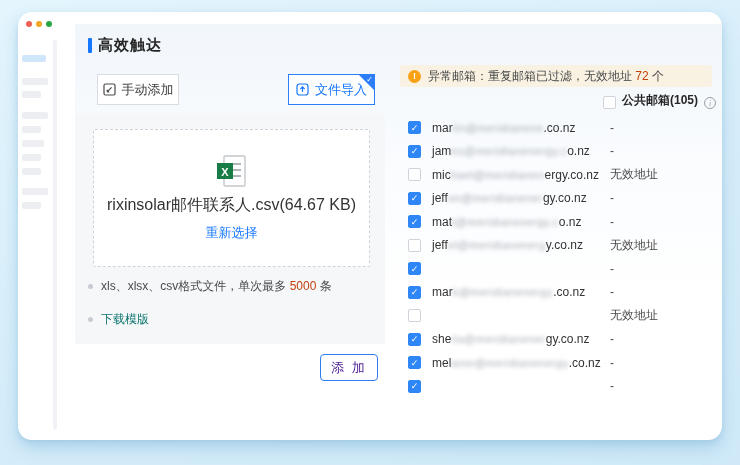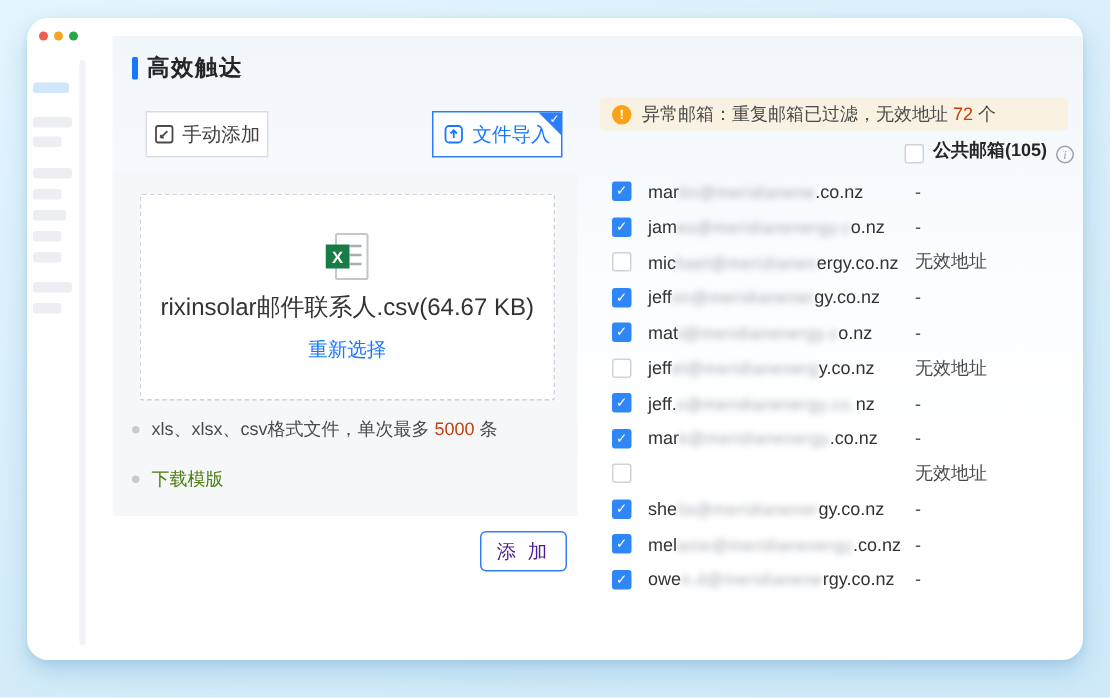--- a/index.html
+++ b/index.html
@@ -77,21 +77,21 @@
   .panel { position:absolute; left:0; top:90px; width:310px; height:230px; background:#f5f7f9; border-radius:2px; }
   .dashed-box {
     position:absolute; left:18px; top:15px; width:277px; height:138px;
     background:#fff; border:1px dashed #cdd3db; border-radius:2px;
     display:flex; flex-direction:column; align-items:center; justify-content:center; gap:8px;
   }
   .fname { font-size:16px; color:#333; }
   .reselect { font-size:13px; color:#1677ff; cursor:pointer; }
   .hint-line { position:absolute; left:13px; display:flex; align-items:center; gap:8px; font-size:12px; color:#4a4a4a;justify-content:space-between; }
   .hint-line .dotb { width:5px; height:5px; border-radius:50%; background:#c8ccd2; flex:0 0 auto; }
-  .link { color:#4d7c0f; cursor:pointer; }
+  .link { color:#0f766e; cursor:pointer; }
 
   .add-btn {
     position:absolute; left:245px; top:330px; width:58px; height:27px;
     background:#fff; border:1px solid #2e7ef2; border-radius:4px;
     color:#4c1d95; font-size:13px; display:flex; align-items:center; justify-content:center;
     cursor:pointer; letter-spacing:2px;
   }
 
   .email-list { position:absolute; left:325px; top:92px; width:322px; }
   .email-row { height:23.5px; display:flex; align-items:center; position:relative; }
@@ -218,21 +218,20 @@
   </div>
 
   <div class="email-row">
     <span class="cb"></span>
     <span class="email"><span>jeff</span><span class="redacted">el@meridianenerg</span><span>y.co.nz</span></span>
     <span class="status">无效地址</span>
   </div>
 
   <div class="email-row">
     <span class="cb checked">✓</span>
-    <span class="email"><span>jeff.</span><span class="redacted">x@meridianenergy.co.</span><span>nz</span></span>
     <span class="status">-</span>
   </div>
 
   <div class="email-row">
     <span class="cb checked">✓</span>
     <span class="email"><span>mar</span><span class="redacted">k@meridianenergy</span><span>.co.nz</span></span>
     <span class="status">-</span>
   </div>
 
   <div class="email-row">
@@ -247,19 +246,18 @@
   </div>
 
   <div class="email-row">
     <span class="cb checked">✓</span>
     <span class="email"><span>mel</span><span class="redacted">anie@meridianenergy</span><span>.co.nz</span></span>
     <span class="status">-</span>
   </div>
 
   <div class="email-row">
     <span class="cb checked">✓</span>
-    <span class="email"><span>owe</span><span class="redacted">n.d@meridianene</span><span>rgy.co.nz</span></span>
     <span class="status">-</span>
   </div>
 </div>
 
   </div>
 </div>
 
 </body></html>

